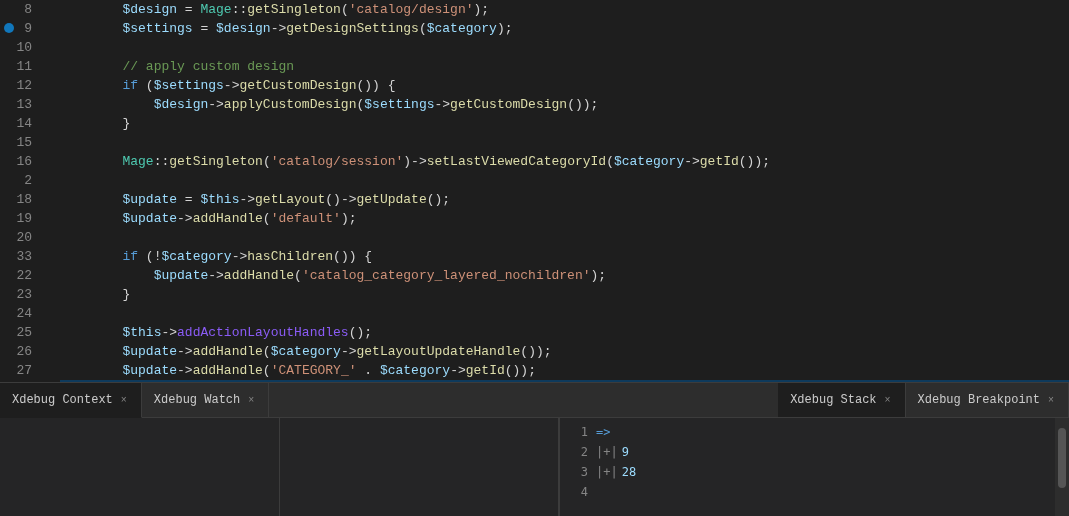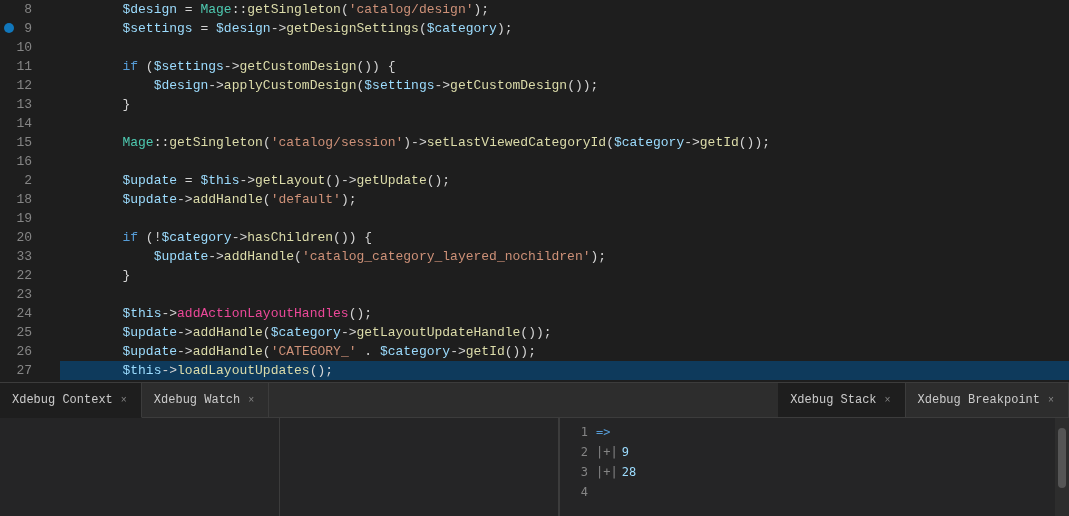--- a/index.html
+++ b/index.html
@@ -237,34 +237,35 @@
       <div class="line-number">24</div>
       <div class="line-number">25</div>
       <div class="line-number">26</div>
       <div class="line-number">27</div>
       <div class="line-number breakpoint">28</div>
     </div>
   <div class="code-content" id="code-content">
       <div class="code-line"><span style="color: rgb(212, 212, 212);">        </span><span style="color: rgb(156, 220, 254);">$design</span><span style="color: rgb(212, 212, 212);"> = </span><span style="color: rgb(78, 201, 176);">Mage</span><span style="color: rgb(212, 212, 212);">::</span><span style="color: rgb(220, 220, 170);">getSingleton</span><span style="color: rgb(212, 212, 212);">(</span><span style="color: rgb(206, 145, 120);">'catalog/design'</span><span style="color: rgb(212, 212, 212);">);</span></div>
       <div class="code-line"><span style="color: rgb(212, 212, 212);">        </span><span style="color: rgb(156, 220, 254);">$settings</span><span style="color: rgb(212, 212, 212);"> = </span><span style="color: rgb(156, 220, 254);">$design</span><span style="color: rgb(212, 212, 212);">-&gt;</span><span style="color: rgb(220, 220, 170);">getDesignSettings</span><span style="color: rgb(212, 212, 212);">(</span><span style="color: rgb(156, 220, 254);">$category</span><span style="color: rgb(212, 212, 212);">);</span></div>
       <div class="code-line">&nbsp;</div>
+      <div class="code-line"><span style="color: rgb(212, 212, 212);">        </span><span style="color: rgb(106, 153, 85);">// apply custom design</span></div>
       <div class="code-line"><span style="color: rgb(212, 212, 212);">        </span><span style="color: rgb(86, 156, 214);">if</span><span style="color: rgb(212, 212, 212);"> (</span><span style="color: rgb(156, 220, 254);">$settings</span><span style="color: rgb(212, 212, 212);">-&gt;</span><span style="color: rgb(220, 220, 170);">getCustomDesign</span><span style="color: rgb(212, 212, 212);">()) {</span></div>
       <div class="code-line"><span style="color: rgb(212, 212, 212);">            </span><span style="color: rgb(156, 220, 254);">$design</span><span style="color: rgb(212, 212, 212);">-&gt;</span><span style="color: rgb(220, 220, 170);">applyCustomDesign</span><span style="color: rgb(212, 212, 212);">(</span><span style="color: rgb(156, 220, 254);">$settings</span><span style="color: rgb(212, 212, 212);">-&gt;</span><span style="color: rgb(220, 220, 170);">getCustomDesign</span><span style="color: rgb(212, 212, 212);">());</span></div>
       <div class="code-line"><span style="color: rgb(212, 212, 212);">        }</span></div>
       <div class="code-line">&nbsp;</div>
       <div class="code-line"><span style="color: rgb(212, 212, 212);">        </span><span style="color: rgb(78, 201, 176);">Mage</span><span style="color: rgb(212, 212, 212);">::</span><span style="color: rgb(220, 220, 170);">getSingleton</span><span style="color: rgb(212, 212, 212);">(</span><span style="color: rgb(206, 145, 120);">'catalog/session'</span><span style="color: rgb(212, 212, 212);">)-&gt;</span><span style="color: rgb(220, 220, 170);">setLastViewedCategoryId</span><span style="color: rgb(212, 212, 212);">(</span><span style="color: rgb(156, 220, 254);">$category</span><span style="color: rgb(212, 212, 212);">-&gt;</span><span style="color: rgb(220, 220, 170);">getId</span><span style="color: rgb(212, 212, 212);">());</span></div>
       <div class="code-line">&nbsp;</div>
       <div class="code-line"><span style="color: rgb(212, 212, 212);">        </span><span style="color: rgb(156, 220, 254);">$update</span><span style="color: rgb(212, 212, 212);"> = </span><span style="color: rgb(156, 220, 254);">$this</span><span style="color: rgb(212, 212, 212);">-&gt;</span><span style="color: rgb(220, 220, 170);">getLayout</span><span style="color: rgb(212, 212, 212);">()-&gt;</span><span style="color: rgb(220, 220, 170);">getUpdate</span><span style="color: rgb(212, 212, 212);">();</span></div>
       <div class="code-line"><span style="color: rgb(212, 212, 212);">        </span><span style="color: rgb(156, 220, 254);">$update</span><span style="color: rgb(212, 212, 212);">-&gt;</span><span style="color: rgb(220, 220, 170);">addHandle</span><span style="color: rgb(212, 212, 212);">(</span><span style="color: rgb(206, 145, 120);">'default'</span><span style="color: rgb(212, 212, 212);">);</span></div>
       <div class="code-line">&nbsp;</div>
       <div class="code-line"><span style="color: rgb(212, 212, 212);">        </span><span style="color: rgb(86, 156, 214);">if</span><span style="color: rgb(212, 212, 212);"> (!</span><span style="color: rgb(156, 220, 254);">$category</span><span style="color: rgb(212, 212, 212);">-&gt;</span><span style="color: rgb(220, 220, 170);">hasChildren</span><span style="color: rgb(212, 212, 212);">()) {</span></div>
       <div class="code-line"><span style="color: rgb(212, 212, 212);">            </span><span style="color: rgb(156, 220, 254);">$update</span><span style="color: rgb(212, 212, 212);">-&gt;</span><span style="color: rgb(220, 220, 170);">addHandle</span><span style="color: rgb(212, 212, 212);">(</span><span style="color: rgb(206, 145, 120);">'catalog_category_layered_nochildren'</span><span style="color: rgb(212, 212, 212);">);</span></div>
       <div class="code-line"><span style="color: rgb(212, 212, 212);">        }</span></div>
       <div class="code-line">&nbsp;</div>
-      <div class="code-line"><span style="color: rgb(212, 212, 212);">        </span><span style="color: rgb(156, 220, 254);">$this</span><span style="color: rgb(212, 212, 212);">-&gt;</span><span style="color: #ec4899;">addActionLayoutHandles</span><span style="color: rgb(212, 212, 212);">();</span></div>
+      <div class="code-line"><span style="color: rgb(212, 212, 212);">        </span><span style="color: rgb(156, 220, 254);">$this</span><span style="color: rgb(212, 212, 212);">-&gt;</span><span style="color: #8b5cf6;">addActionLayoutHandles</span><span style="color: rgb(212, 212, 212);">();</span></div>
       <div class="code-line"><span style="color: rgb(212, 212, 212);">        </span><span style="color: rgb(156, 220, 254);">$update</span><span style="color: rgb(212, 212, 212);">-&gt;</span><span style="color: rgb(220, 220, 170);">addHandle</span><span style="color: rgb(212, 212, 212);">(</span><span style="color: rgb(156, 220, 254);">$category</span><span style="color: rgb(212, 212, 212);">-&gt;</span><span style="color: rgb(220, 220, 170);">getLayoutUpdateHandle</span><span style="color: rgb(212, 212, 212);">());</span></div>
       <div class="code-line"><span style="color: rgb(212, 212, 212);">        </span><span style="color: rgb(156, 220, 254);">$update</span><span style="color: rgb(212, 212, 212);">-&gt;</span><span style="color: rgb(220, 220, 170);">addHandle</span><span style="color: rgb(212, 212, 212);">(</span><span style="color: rgb(206, 145, 120);">'CATEGORY_'</span><span style="color: rgb(212, 212, 212);"> . </span><span style="color: rgb(156, 220, 254);">$category</span><span style="color: rgb(212, 212, 212);">-&gt;</span><span style="color: rgb(220, 220, 170);">getId</span><span style="color: rgb(212, 212, 212);">());</span></div>
       <div class="code-line current-line"><span style="color: rgb(212, 212, 212);">        </span><span style="color: rgb(156, 220, 254);">$this</span><span style="color: rgb(212, 212, 212);">-&gt;</span><span style="color: rgb(220, 220, 170);">loadLayoutUpdates</span><span style="color: rgb(212, 212, 212);">();</span></div>
     </div>
 </div>
 
 <div class="bottom-panel">
   <div class="tab-bar" id="tab-bar">
       <div class="tab" style="background: rgb(30, 30, 30);">
         <span>Xdebug Context</span>

